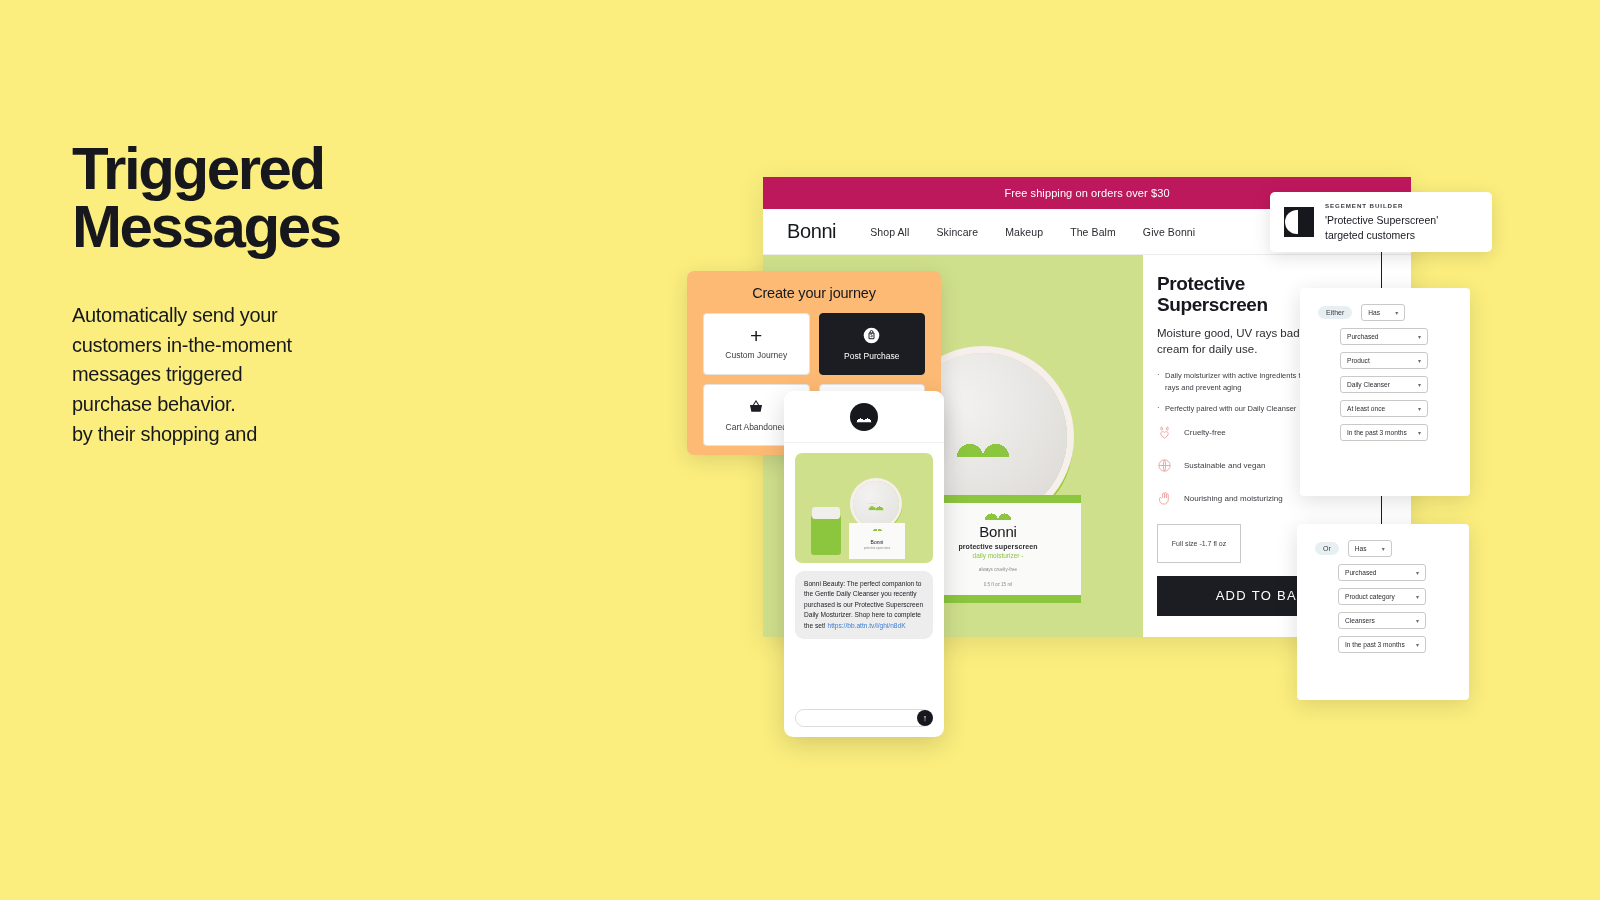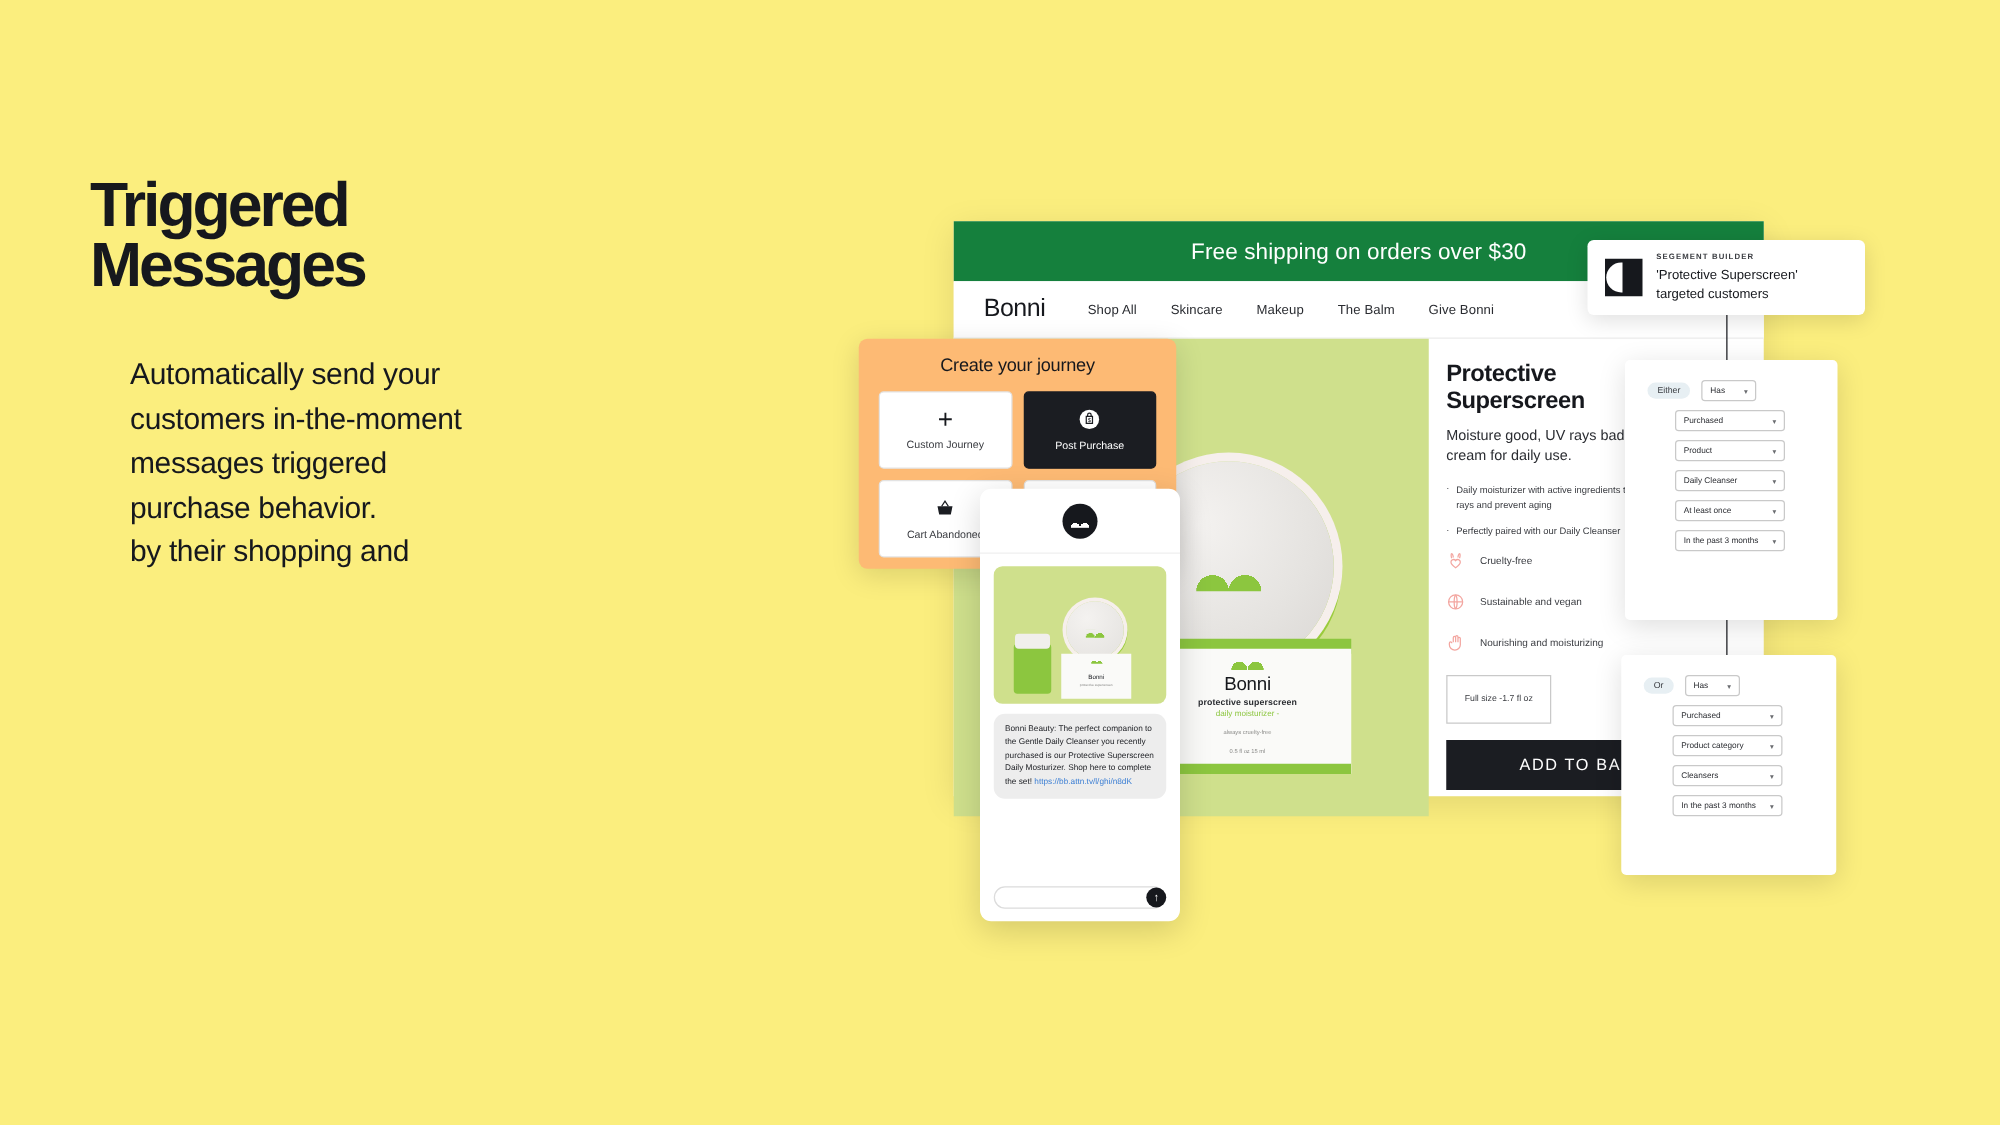--- a/index.html
+++ b/index.html
@@ -6,40 +6,40 @@
   html, body {
     width: 1600px; height: 900px;
     overflow: hidden;
     font-family: "Liberation Sans", sans-serif;
   }
   body { background: #FBEE7E; position: relative; }
 
   
   .copy { position: absolute; left: 72px; top: 140px; width: 620px; }
   .headline {
-    font-size: 50px; line-height: 0.96; font-weight: bold;
+    font-size: 60px; line-height: 0.96; font-weight: bold;
     color: #16181D; letter-spacing: -2.4px;
   }
   .headline .l2 { display: block; }
   .subcopy {
-    margin-top: 46px; font-size: 24px; line-height: 1.48;
-    color: #16181D; letter-spacing: -0.3px; font-weight: 300; margin-left: 32px;
+    margin-top: 46px; font-size: 20px; line-height: 1.48;
+    color: #16181D; letter-spacing: -0.3px; font-weight: 300;
   }
   .subcopy span { display: block; }
 
   
   .site {
     position: absolute; left: 763px; top: 177px;
     width: 648px; height: 460px; background: #fff;
     box-shadow: 0 6px 26px rgba(0,0,0,0.10);
   }
   .site-banner {
-    height: 48px; background: #15803d; color: #fff;
+    height: 32px; background: #be185d; color: #fff;
     display: flex; align-items: center; justify-content: center;
-    font-size: 18px; letter-spacing: 0.1px;
+    font-size: 11px; letter-spacing: 0.1px;
   }
   .site-nav {
     height: 46px; display: flex; align-items: center;
     padding: 0 0 0 24px; border-bottom: 1px solid #ECECEC;
     background: #fff;
   }
   .brand { font-size: 20px; color: #16181D; letter-spacing: -0.4px; margin-right: 34px; }
   .navlinks { display: flex; gap: 27px; }
   .navlinks a { font-size: 10.5px; color: #2A2C31; text-decoration: none; letter-spacing: 0.1px; }
 

